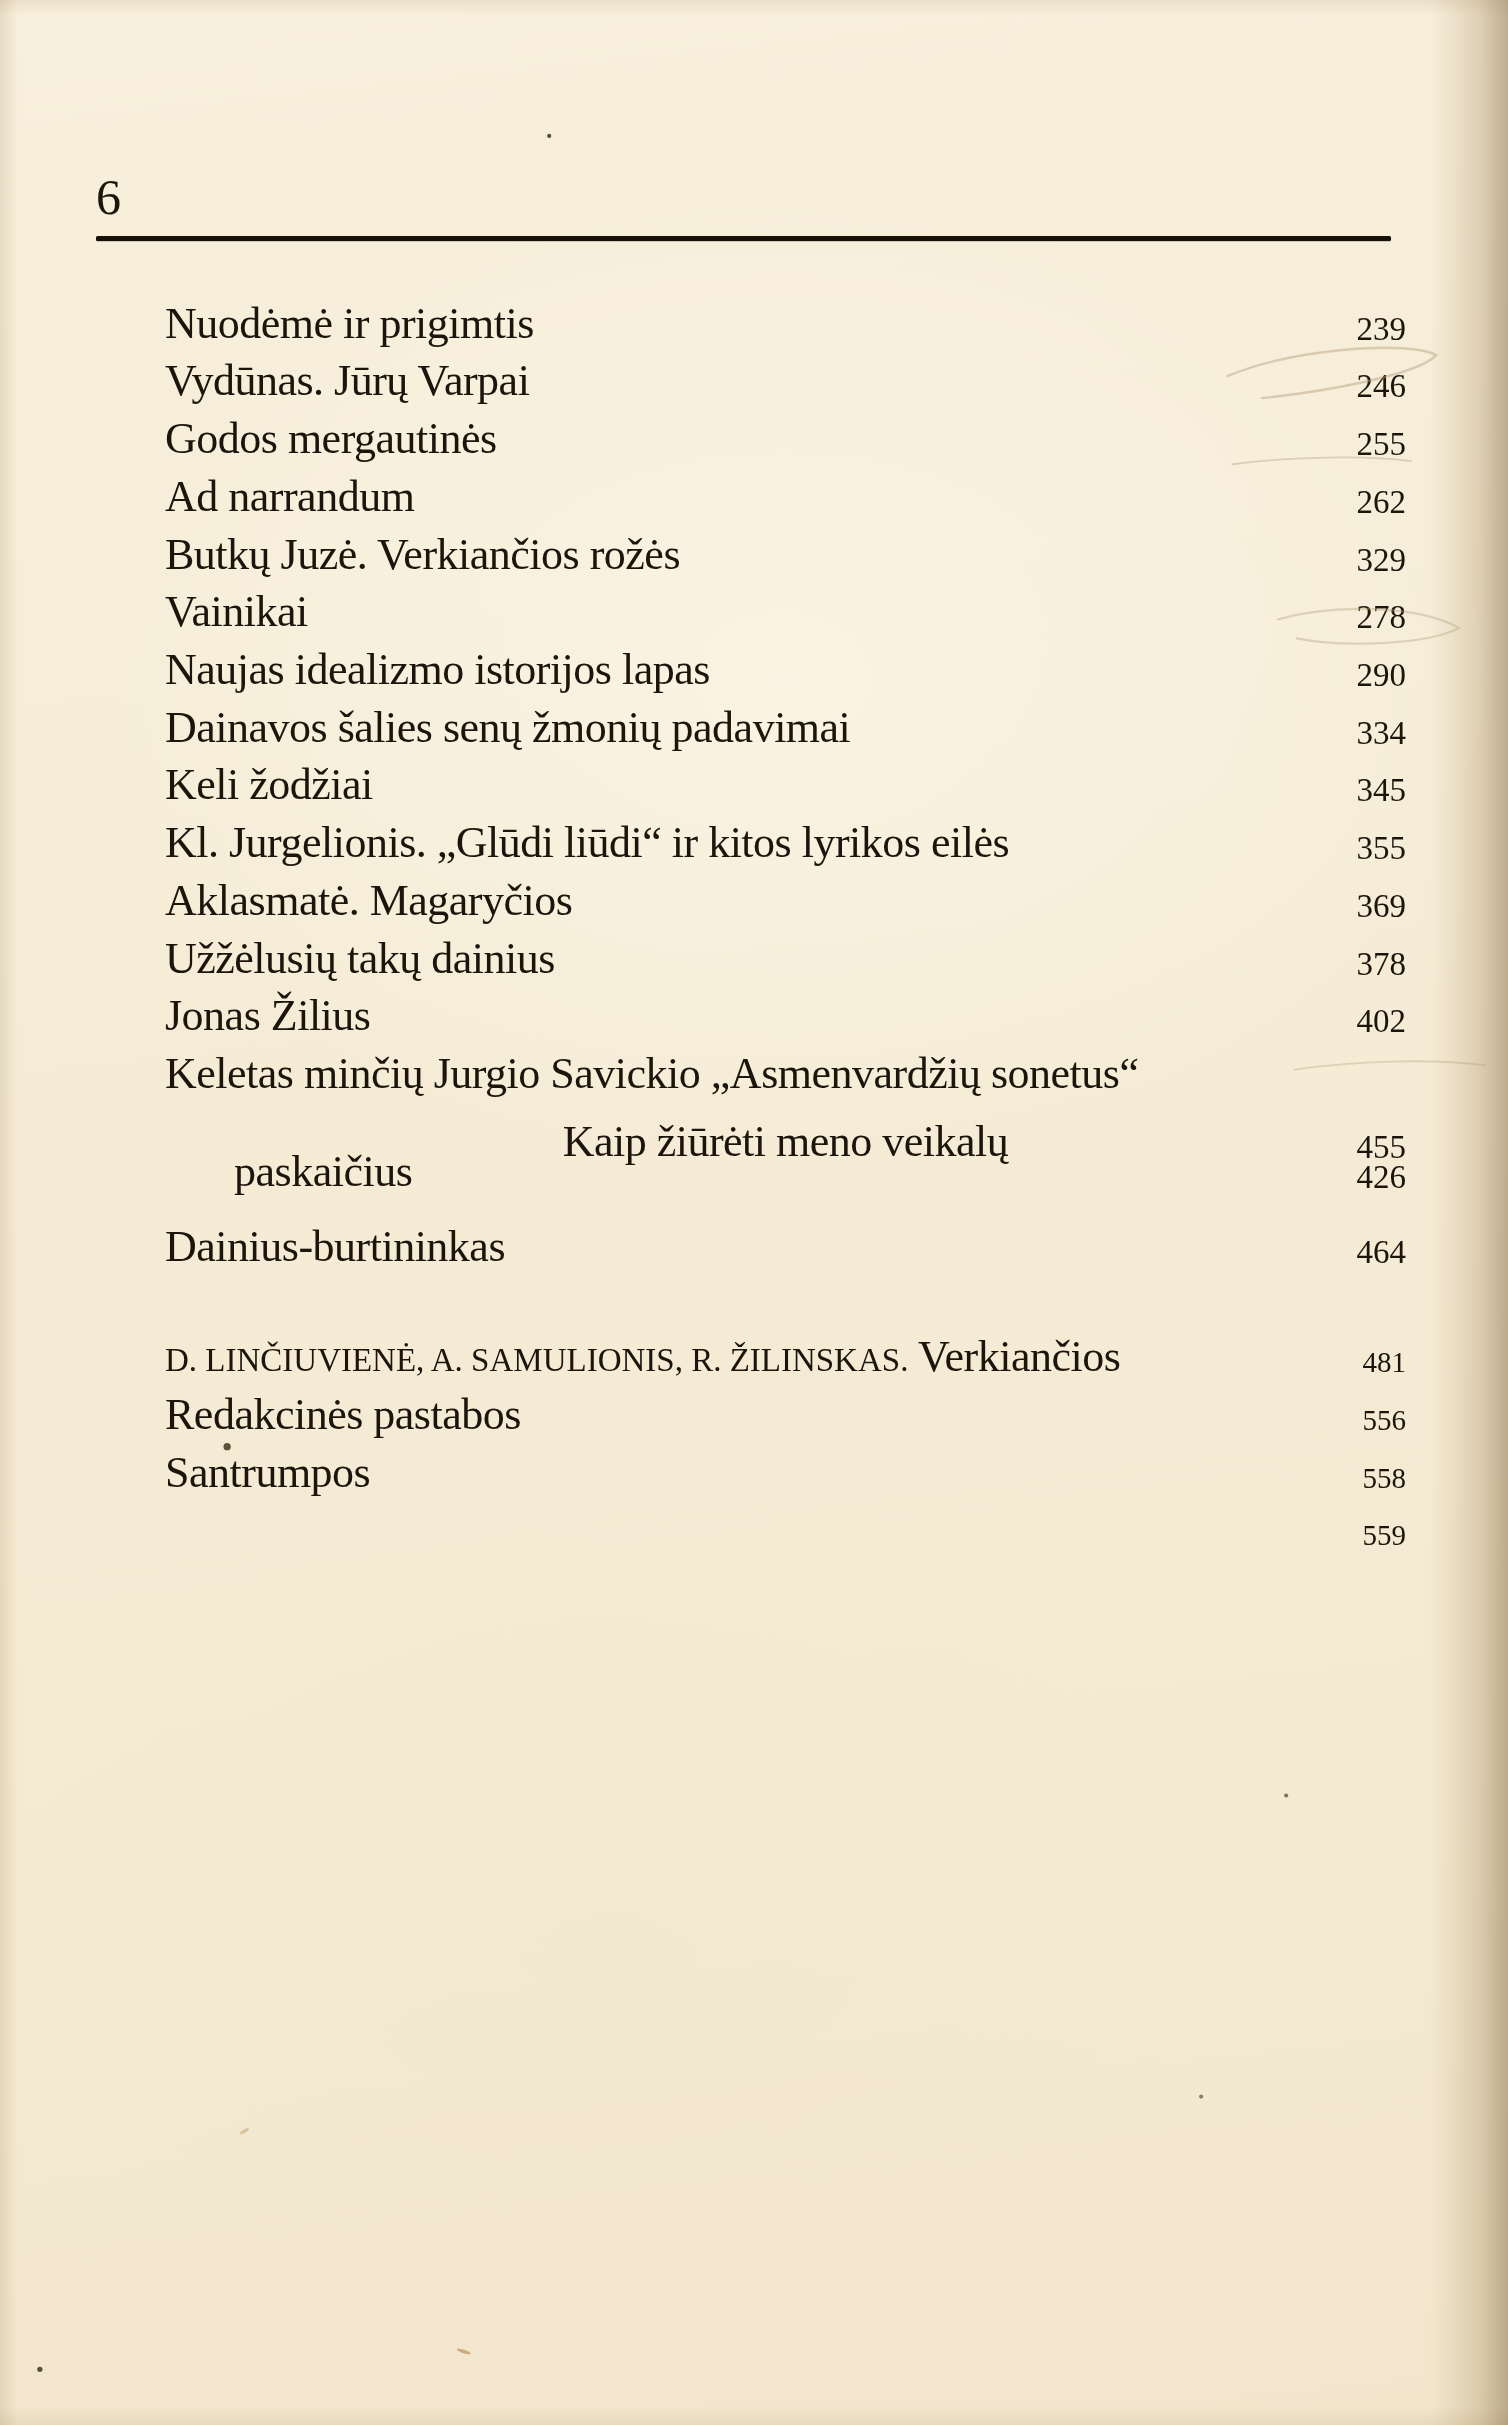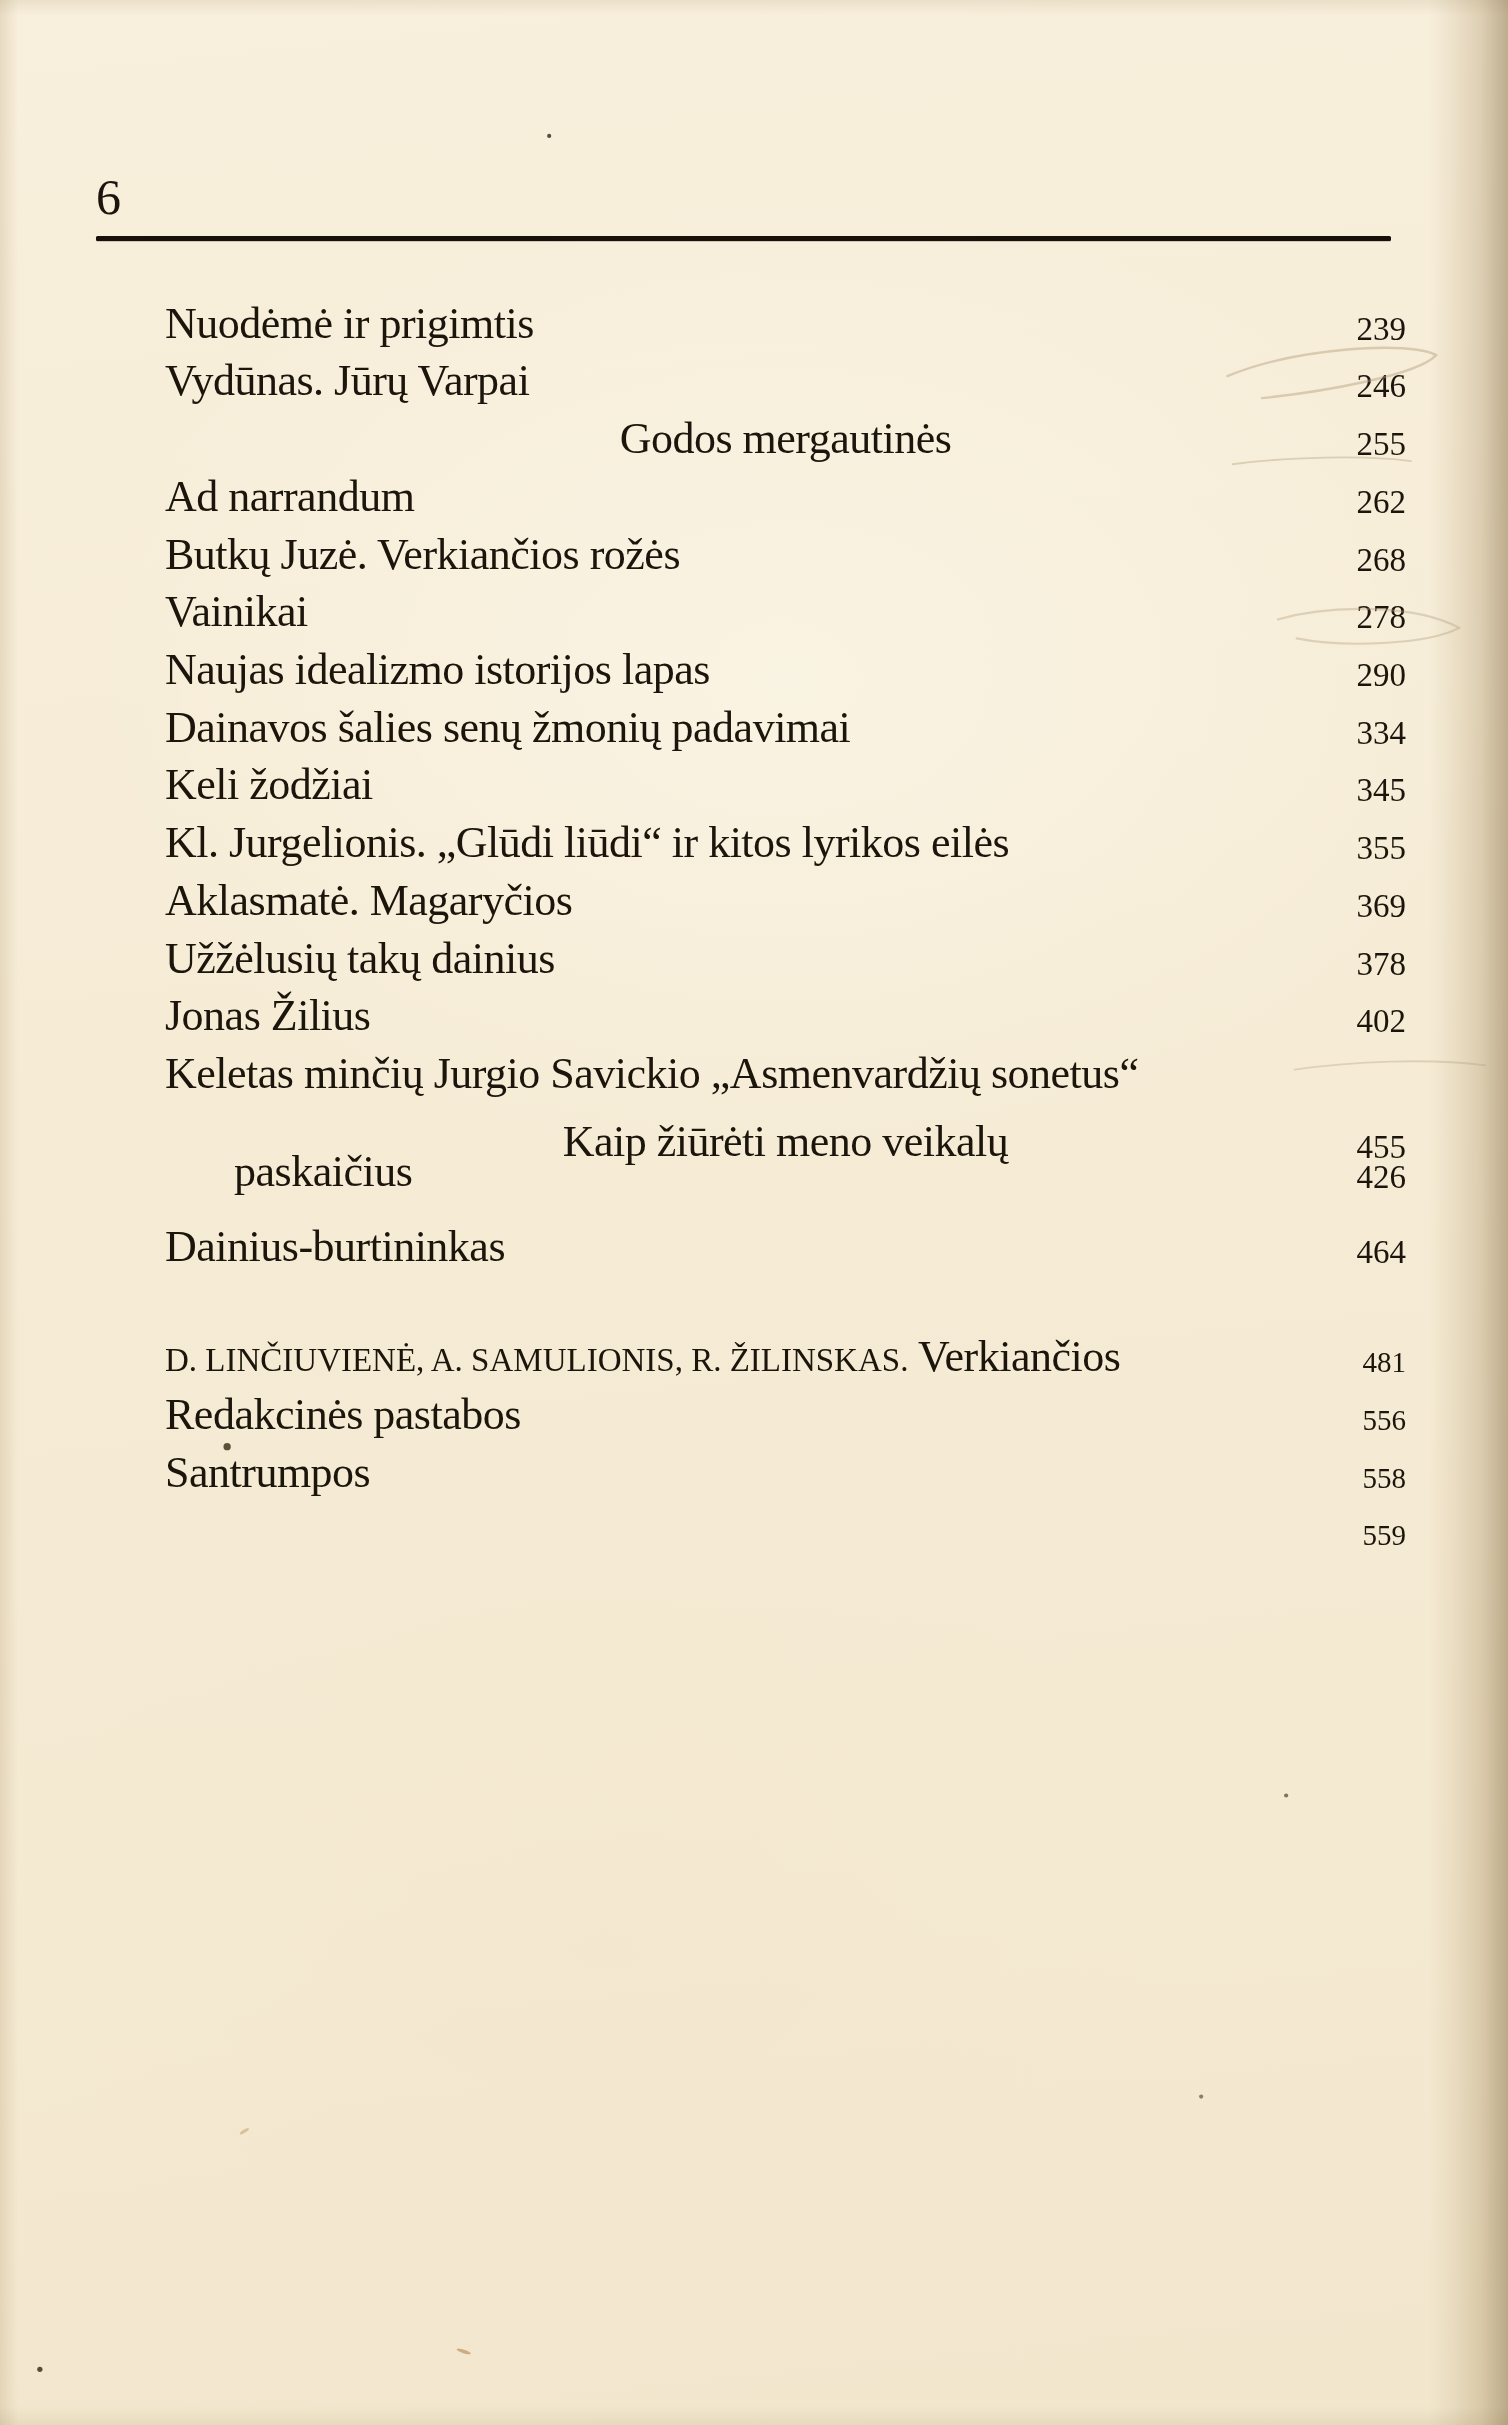--- a/index.html
+++ b/index.html
@@ -83,23 +83,23 @@
 
 <div class="page">
 
   <div class="folio">6</div>
 
   <div class="head-rule"></div>
 
   <div>
       <div class="toc-row" style="top: 302px;"><span class="toc-title">Nuodėmė ir prigimtis</span><span class="toc-page">239</span></div>
       <div class="toc-row" style="top: 359px;"><span class="toc-title">Vydūnas. Jūrų Varpai</span><span class="toc-page">246</span></div>
-      <div class="toc-row" style="top: 417px; text-align: center;"><span class="toc-title">Godos mergautinės</span><span class="toc-page">255</span></div>
+      <div class="toc-row" style="top: 417px;"><span class="toc-title">Godos mergautinės</span><span class="toc-page">255</span></div>
       <div class="toc-row" style="top: 475px;"><span class="toc-title">Ad narrandum</span><span class="toc-page">262</span></div>
-      <div class="toc-row" style="top: 533px;"><span class="toc-title">Butkų Juzė. Verkiančios rožės</span><span class="toc-page">268</span></div>
+      <div class="toc-row" style="top: 533px;"><span class="toc-title">Butkų Juzė. Verkiančios rožės</span><span class="toc-page">329</span></div>
       <div class="toc-row" style="top: 590px;"><span class="toc-title">Vainikai</span><span class="toc-page">278</span></div>
       <div class="toc-row" style="top: 648px;"><span class="toc-title">Naujas idealizmo istorijos lapas</span><span class="toc-page">290</span></div>
       <div class="toc-row" style="top: 706px;"><span class="toc-title">Dainavos šalies senų žmonių padavimai</span><span class="toc-page">334</span></div>
       <div class="toc-row" style="top: 763px;"><span class="toc-title">Keli žodžiai</span><span class="toc-page">345</span></div>
       <div class="toc-row" style="top: 821px;"><span class="toc-title">Kl. Jurgelionis. „Glūdi liūdi“ ir kitos lyrikos eilės</span><span class="toc-page">355</span></div>
       <div class="toc-row" style="top: 879px;"><span class="toc-title">Aklasmatė. Magaryčios</span><span class="toc-page">369</span></div>
       <div class="toc-row" style="top: 937px;"><span class="toc-title">Užžėlusių takų dainius</span><span class="toc-page">378</span></div>
       <div class="toc-row" style="top: 994px;"><span class="toc-title">Jonas Žilius</span><span class="toc-page">402</span></div>
       <div class="toc-row" style="top: 1052px;"><span class="toc-title">Keletas minčių Jurgio Savickio „Asmenvardžių sonetus“</span></div>
       <div class="toc-row" style="top: 1110px; margin-top: 40px;"><span class="toc-title indent">paskaičius</span><span class="toc-page">426</span></div>

